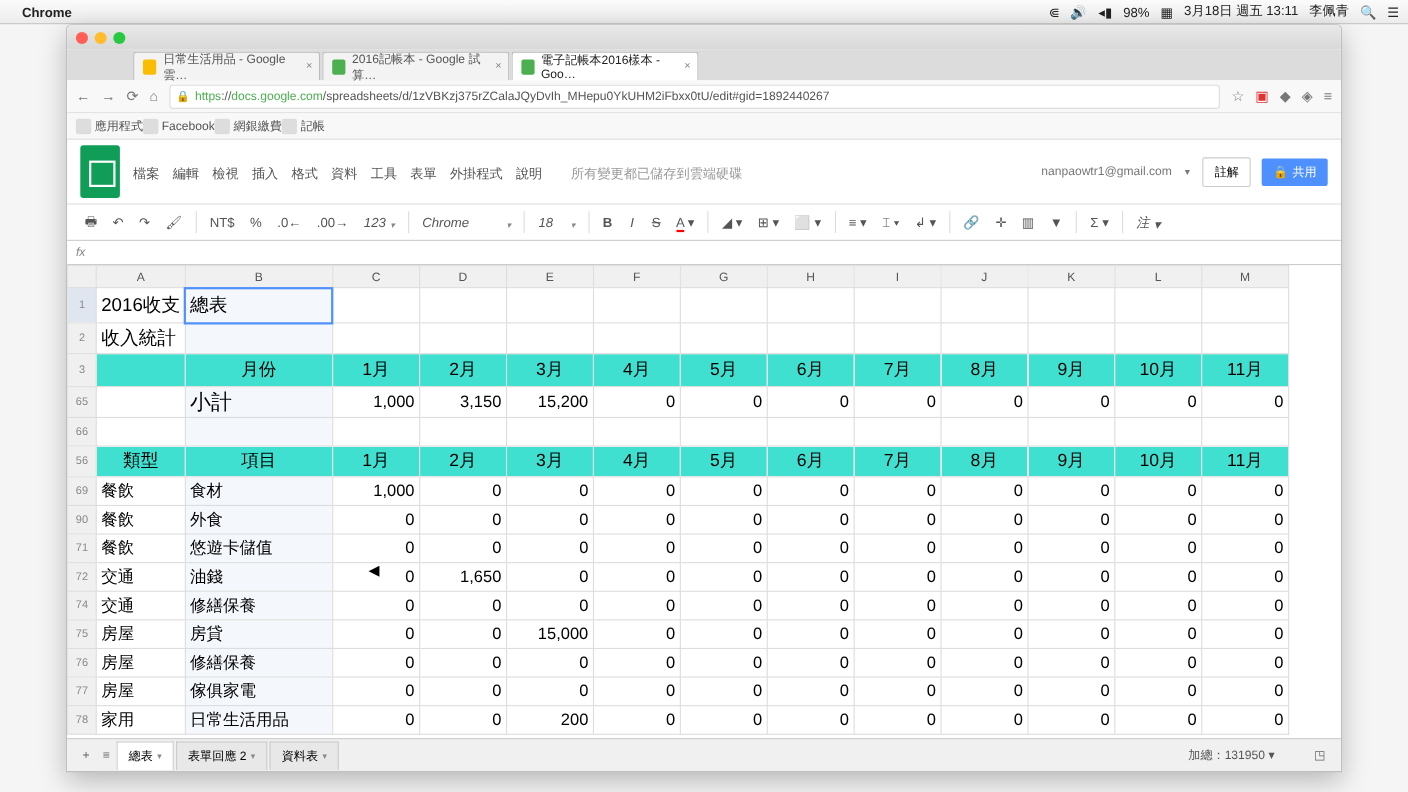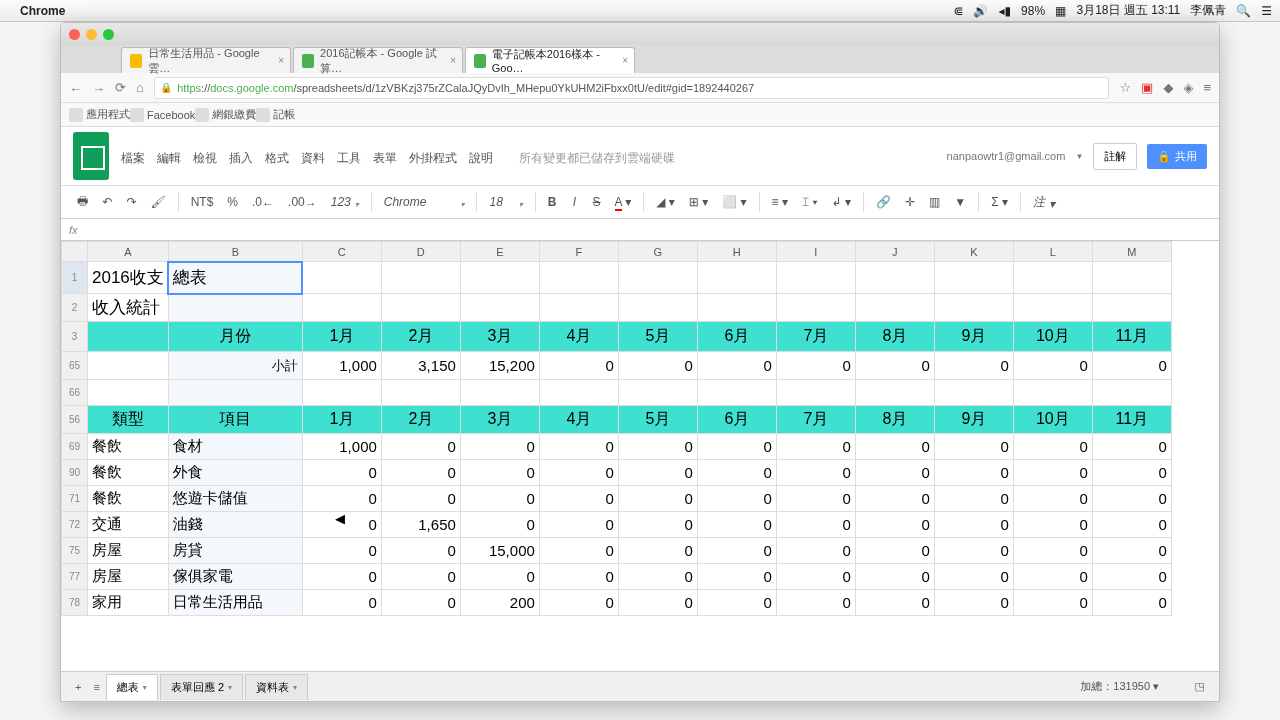--- a/index.html
+++ b/index.html
@@ -290,21 +290,21 @@
               <td class="colH " style="">6月</td>
               <td class="colI " style="">7月</td>
               <td class="colJ " style="">8月</td>
               <td class="colK " style="">9月</td>
               <td class="colL " style="">10月</td>
               <td class="colM " style="">11月</td>
             </tr>
             <tr style="height:28px">
               <td class="rh ">65</td>
               <td class="colA " style=""></td>
-              <td class="colB txt colB-bg" style="text-align:right;font-size:13px">小計</td>
+              <td class="colB txt colB-bg" style="font-size:19px">小計</td>
               <td class="colC num" style="">1,000</td>
               <td class="colD num" style="">3,150</td>
               <td class="colE num" style="">15,200</td>
               <td class="colF num" style="">0</td>
               <td class="colG num" style="">0</td>
               <td class="colH num" style="">0</td>
               <td class="colI num" style="">0</td>
               <td class="colJ num" style="">0</td>
               <td class="colK num" style="">0</td>
               <td class="colL num" style="">0</td>
@@ -400,26 +400,58 @@
               <td class="colF num" style="">0</td>
               <td class="colG num" style="">0</td>
               <td class="colH num" style="">0</td>
               <td class="colI num" style="">0</td>
               <td class="colJ num" style="">0</td>
               <td class="colK num" style="">0</td>
               <td class="colL num" style="">0</td>
               <td class="colM num" style="">0</td>
             </tr>
             <tr style="height:26px">
+              <td class="rh ">74</td>
+              <td class="colA txt" style="">交通</td>
+              <td class="colB txt colB-bg" style="">修繕保養</td>
+              <td class="colC num" style="">0</td>
+              <td class="colD num" style="">0</td>
+              <td class="colE num" style="">0</td>
+              <td class="colF num" style="">0</td>
+              <td class="colG num" style="">0</td>
+              <td class="colH num" style="">0</td>
+              <td class="colI num" style="">0</td>
+              <td class="colJ num" style="">0</td>
+              <td class="colK num" style="">0</td>
+              <td class="colL num" style="">0</td>
+              <td class="colM num" style="">0</td>
+            </tr>
+            <tr style="height:26px">
               <td class="rh ">75</td>
               <td class="colA txt" style="">房屋</td>
               <td class="colB txt colB-bg" style="">房貸</td>
               <td class="colC num" style="">0</td>
               <td class="colD num" style="">0</td>
               <td class="colE num" style="">15,000</td>
+              <td class="colF num" style="">0</td>
+              <td class="colG num" style="">0</td>
+              <td class="colH num" style="">0</td>
+              <td class="colI num" style="">0</td>
+              <td class="colJ num" style="">0</td>
+              <td class="colK num" style="">0</td>
+              <td class="colL num" style="">0</td>
+              <td class="colM num" style="">0</td>
+            </tr>
+            <tr style="height:26px">
+              <td class="rh ">76</td>
+              <td class="colA txt" style="">房屋</td>
+              <td class="colB txt colB-bg" style="">修繕保養</td>
+              <td class="colC num" style="">0</td>
+              <td class="colD num" style="">0</td>
+              <td class="colE num" style="">0</td>
               <td class="colF num" style="">0</td>
               <td class="colG num" style="">0</td>
               <td class="colH num" style="">0</td>
               <td class="colI num" style="">0</td>
               <td class="colJ num" style="">0</td>
               <td class="colK num" style="">0</td>
               <td class="colL num" style="">0</td>
               <td class="colM num" style="">0</td>
             </tr>
             <tr style="height:26px">

